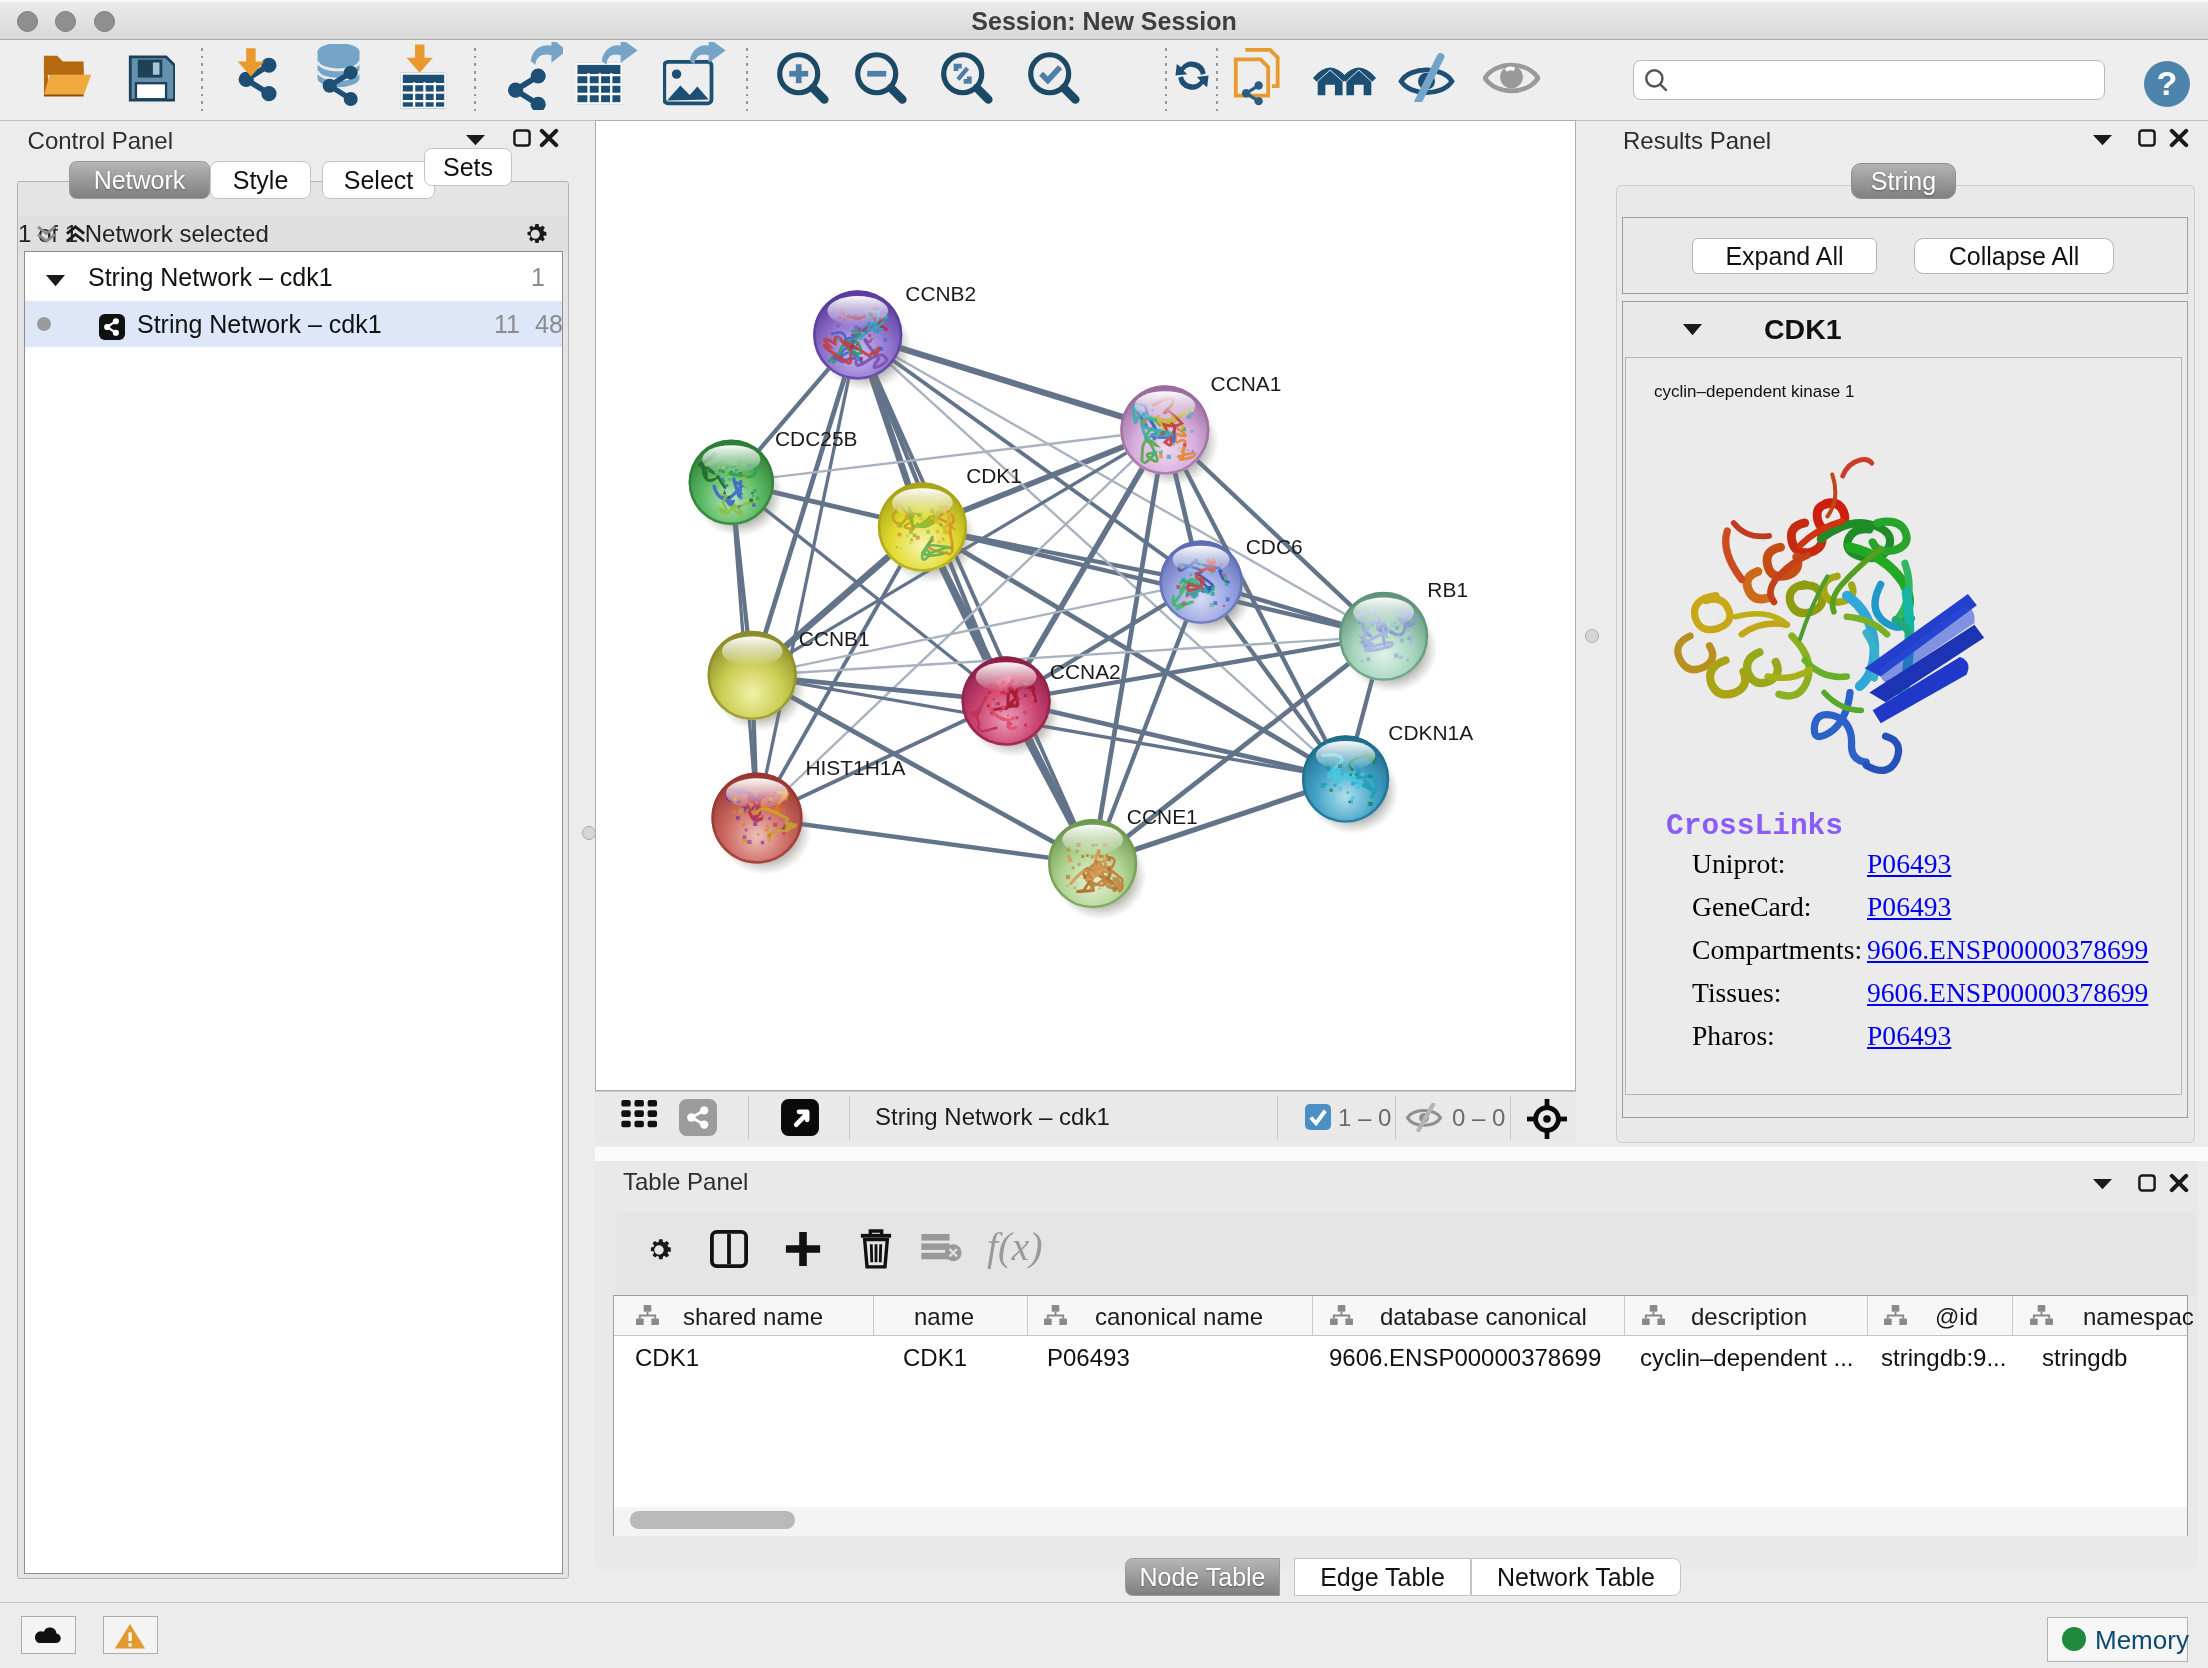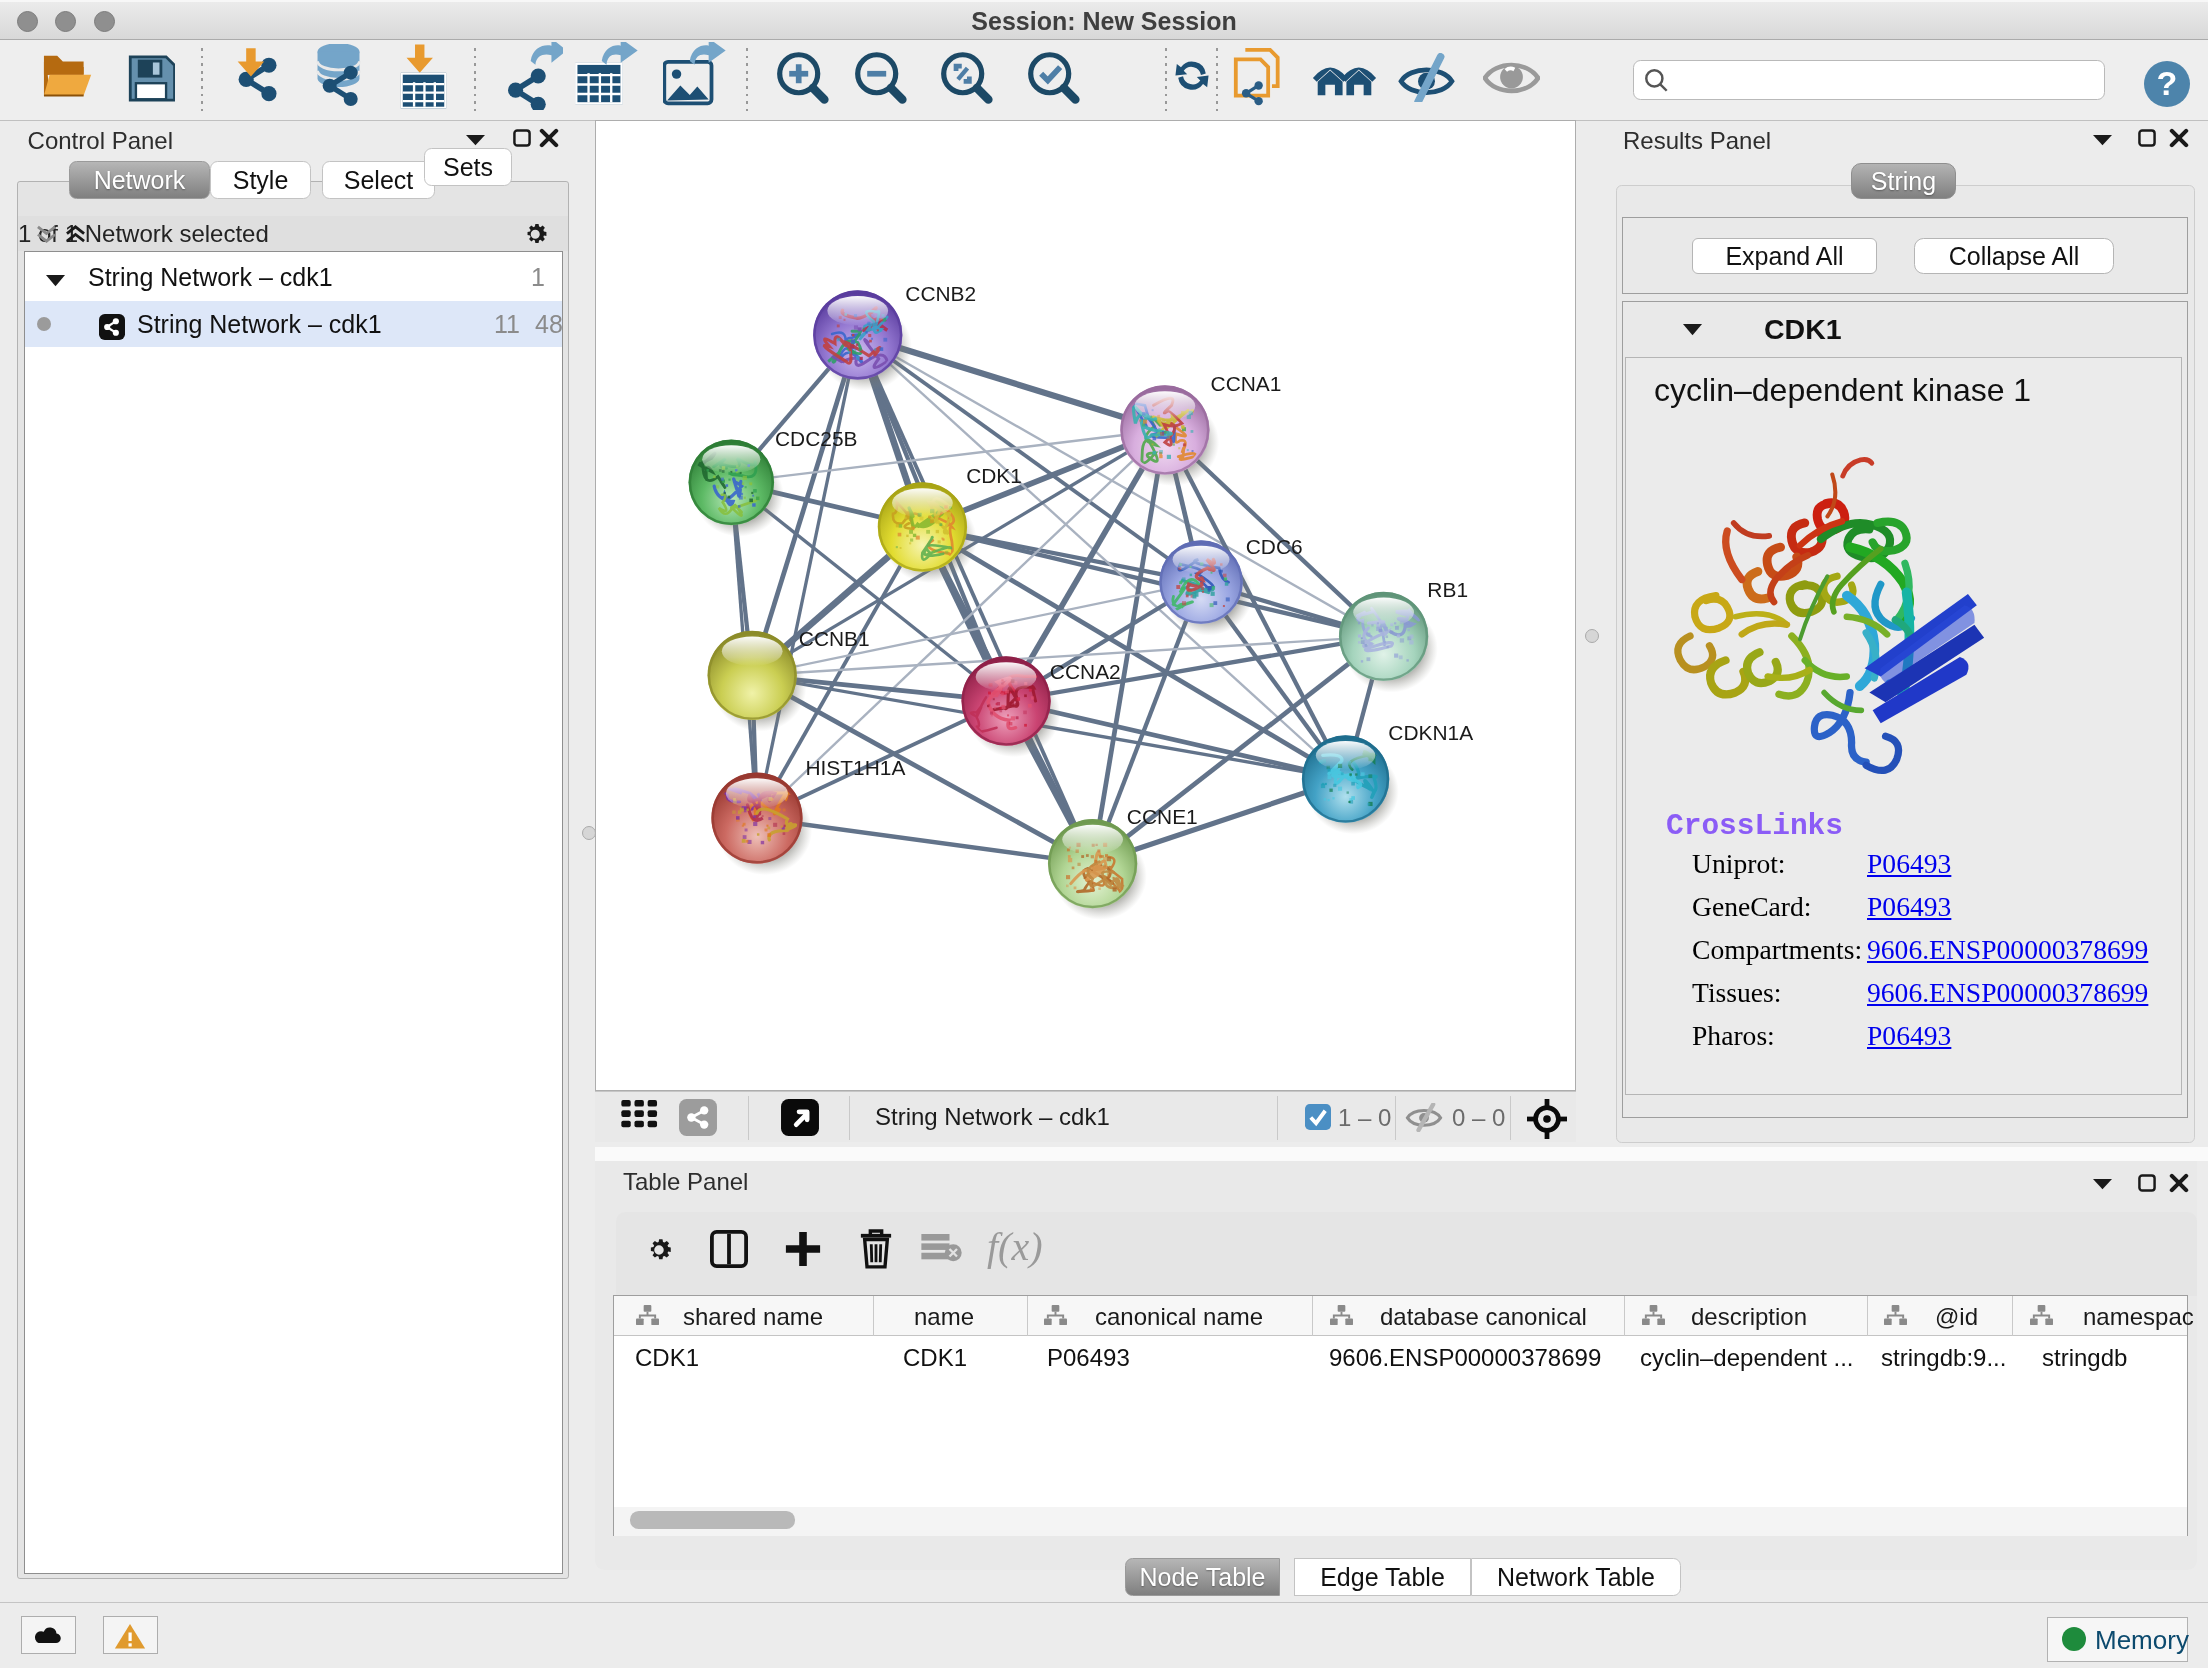--- a/index.html
+++ b/index.html
@@ -974,21 +974,21 @@
 <div class="abs" style="left:1851px;top:163px;width:105px;height:36px;box-sizing:border-box;background:linear-gradient(#b3b3b3,#808080);border:1px solid #8f8f8f;border-radius:10px;color:#fff;font-size:25px;text-align:center;line-height:34px;text-shadow:0 1px 1.9px rgba(0,0,0,.35)">String</div>
 <div class="abs" style="left:1622px;top:217px;width:566px;height:77px;box-sizing:border-box;border:1px solid #9e9e9e;background:#e9e9e9"></div>
 <div class="abs" style="left:1692px;top:238px;width:185px;height:36px;box-sizing:border-box;background:#fff;border:1px solid #b5b5b5;border-radius:6px;font-size:25px;text-align:center;line-height:34px;color:#111">Expand All</div>
 <div class="abs" style="left:1914px;top:238px;width:200px;height:36px;box-sizing:border-box;background:#fff;border:1px solid #b5b5b5;border-radius:9.5px;font-size:25px;text-align:center;line-height:34px;color:#111">Collapse All</div>
 <div class="abs" style="left:1622px;top:301px;width:566px;height:817px;box-sizing:border-box;border:1px solid #9e9e9e;background:#e9e9e9"></div>
 <svg class="abs" style="left:1682px;top:322px" width="21" height="14.3" viewBox="0 0 22 15">
     <path d="M1 2 L21 2 L11 14 Z" fill="#1a1a1a"></path>
   </svg>
 <div class="abs" style="left:1764px;top:313px;font-size:28.5px;font-weight:bold;color:#111">CDK1</div>
 <div class="abs" style="left:1625px;top:357px;width:557px;height:738px;box-sizing:border-box;border:1px solid #b5b5b5;background:#ebebeb"></div>
-<div class="abs" style="left:1654px;top:372px;font-size:32px;color:#111">cyclin–dependent kinase 1</div>
+<div class="abs" style="left:1654px;top:382px;font-size:17px;color:#111">cyclin–dependent kinase 1</div>
 <div id="protein">
 <svg class="abs" style="left:1626px;top:399px" width="556" height="514" viewBox="0 0 585 540">
 <g transform="translate(13,28) scale(0.85)">
 <g fill="none" stroke-linecap="round">
 <path d="M253 62 q6 -16 22 -20 q10 -2 14 4" stroke="#c83c28" stroke-width="6"></path>
 <path d="M236 96 q-18 2 -14 20 q4 16 22 12 q16 -6 10 -22 q-6 -14 -22 -10" stroke="#cc1f10" stroke-width="11"></path>
 <path d="M206 120 q-20 4 -16 22 q4 18 24 14 q18 -6 12 -24" stroke="#c62b12" stroke-width="11"></path>
 <path d="M176 150 q-20 4 -16 22 q4 18 24 13 q18 -6 12 -23" stroke="#c64c16" stroke-width="11"></path>
 <path d="M148 180 q-18 6 -12 22 q6 16 24 11" stroke="#cc6c1a" stroke-width="11"></path>
 <path d="M118 120 q16 20 44 16" stroke="#c03c20" stroke-width="7"></path>

